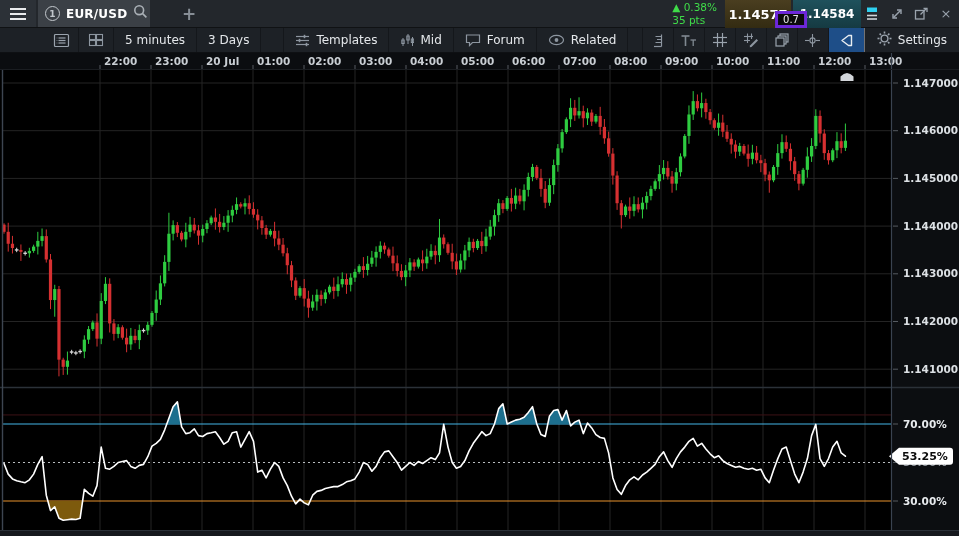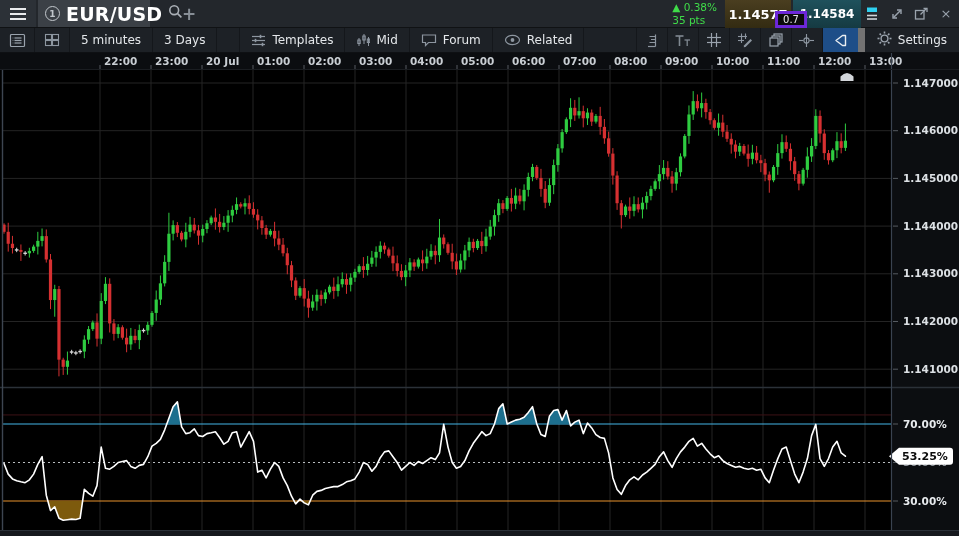--- a/index.html
+++ b/index.html
@@ -10,47 +10,47 @@
   .topbar{position:absolute;top:0;left:0;width:959px;height:28px;background:#23272c;
           display:flex;align-items:stretch;border-bottom:1px solid #101214;}
   .hamburger{width:36px;background:#2c3137;display:flex;flex-direction:column;
              justify-content:center;align-items:center;gap:3px;cursor:pointer;}
   .hamburger i{display:block;width:16px;height:2px;background:#e8eaec;}
   .tab{margin-left:2px;width:112px;background:#3b4046;display:flex;align-items:center;
        padding:0 7px;gap:6px;}
   .tab-num{width:15px;height:15px;border:1.4px solid #c2c7cc;border-radius:50%;
            color:#c2c7cc;font-size:9px;font-weight:bold;display:flex;align-items:center;
            justify-content:center;flex:0 0 auto;}
-  .instrument{color:#fff;font-size:19px;font-weight:bold;letter-spacing:.2px;}
+  .instrument{color:#fff;font-size:12px;font-weight:bold;letter-spacing:.2px;}
   .plus{margin-left:32px;color:#878e96;font-size:17px;line-height:28px;font-weight:bold;}
   .tspacer{flex:1;}
   .change{align-self:center;font-size:10.5px;line-height:1.15;
           color:#3fdc49;margin-right:8px;white-space:nowrap;}
   .price-wrap{position:relative;display:flex;height:28px;border-radius:11px;}
   .sell{width:66px;background:linear-gradient(#4a3e20,#332b12);display:flex;align-items:center;
         justify-content:center;color:#fff;font-size:13px;font-weight:bold;}
   .buy{width:68px;margin-left:2px;background:linear-gradient(#1f515c,#153a42);display:flex;
        align-items:center;justify-content:center;color:#fff;font-size:12px;font-weight:bold;}
   .spread{position:absolute;left:66px;bottom:0;transform:translateX(-50%);background:#0c0c0c;
           border:3px solid #6d28d9;color:#e8e8e8;font-size:10px;line-height:11px;
           padding:0 5px;z-index:2;}
   .tb-ico{width:24px;display:flex;align-items:center;justify-content:center;color:#9aa3ad;}
   .tb-ico svg{display:block;}
   .close-x{font-size:13px;color:#9aa3ad;width:26px;display:flex;align-items:center;justify-content:center;}
   
   .toolbar{position:absolute;top:28px;left:0;width:959px;height:25px;background:#1d2126;
-           display:flex;align-items:stretch;border-bottom:1px solid #0e1013;font-size:12px;color:#e4e7ea;}
+           display:flex;align-items:stretch;border-bottom:1px solid #0e1013;font-size:12px;color:#e4e7ea;padding-left:44px;}
   .tbtn{display:flex;align-items:center;gap:6px;padding:0 11px;border-right:1px solid #14171b;
         white-space:nowrap;}
   .tbtn.icon-only{padding:0;width:35px;justify-content:center;}
   .tbtn svg{display:block;}
   .rgroup{margin-left:auto;display:flex;align-items:stretch;}
   .rbtn{width:31px;display:flex;align-items:center;justify-content:center;border-left:1px solid #14171b;}
   .rbtn.active{background:#1e4e88;width:36px;}
-  .settings{display:flex;align-items:center;gap:6px;padding:0 12px;border-left:7px solid #737373;}
+  .settings{display:flex;align-items:center;gap:6px;padding:0 12px;border-left:1px solid #737373;}
   
   #chart-region{position:absolute;top:53px;left:0;width:959px;height:422px;}
   #chart-svg text{font-family:"DejaVu Sans","Liberation Sans",sans-serif;}
   .axlbl{font-size:10.5px;font-weight:bold;fill:#dce0e4;}
   .tlbl{font-size:10.5px;font-weight:bold;fill:#c9ced3;}
   .rlbl{font-size:10.5px;font-weight:bold;fill:#e8ebee;}
   .rlbl-mid{font-size:10.5px;font-weight:bold;fill:#8f959c;}
   .badge-txt{font-size:11px;font-weight:bold;fill:#0c0c0c;}
 </style>
 </head>

